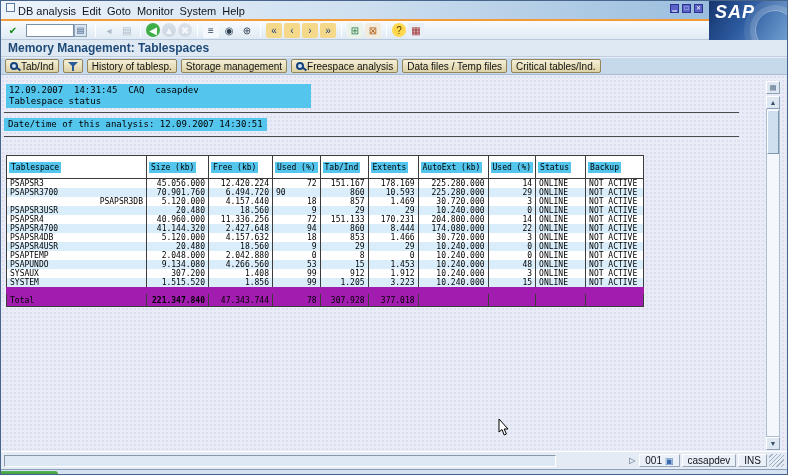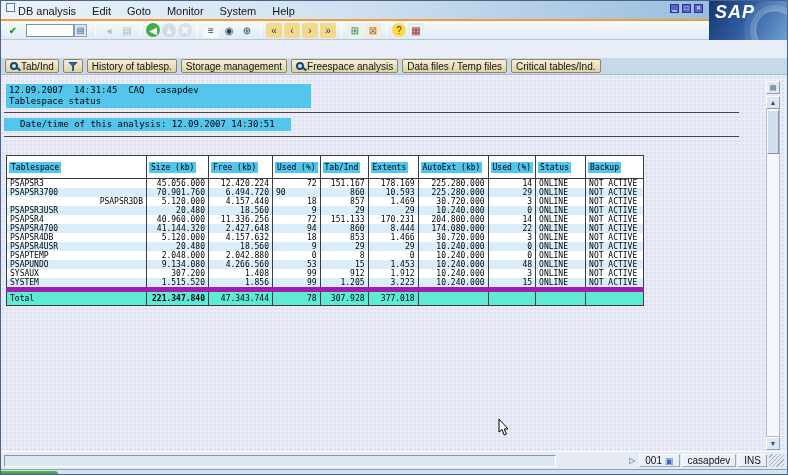--- a/index.html
+++ b/index.html
@@ -7,21 +7,21 @@
   .window {
     position:relative; width:788px; height:475px; overflow:hidden;
     font-family:"Liberation Sans", sans-serif;
     background:#e9edf8; border:1px solid #46648c;
   }
   
   .top-band { position:absolute; top:0; left:0; width:100%; height:18px;
     background:linear-gradient(to right,#ecf3fb 0%,#cfe0f0 45%,#8fb6da 100%); }
   .app-icon { position:absolute; top:2px; left:5px; width:9px; height:9px;
     background:#f4f8fc; border:1px solid #5a7aa0; }
-  .menu-bar { position:absolute; top:4px; left:16px; font-size:11px; color:#10151c; display:flex; gap:14px; }
+  .menu-bar { position:absolute; top:4px; left:16px; font-size:11px; color:#10151c; display:flex; gap:4px; }
   .menu-item { cursor:default; padding:0 1px; }
   .win-controls { position:absolute; top:3px; right:84px; display:flex; gap:3px; }
   .win-btn { width:9px; height:9px; background:#5a62c8; border:1px solid #2e3494;
     color:#fff; font-size:6px; line-height:7px; text-align:center; }
   .logo-zone { position:absolute; top:0; right:0; width:78px; height:39px; z-index:3;
     background:linear-gradient(120deg,#16356e 0%,#2d5ba0 45%,#6f9fd0 100%); overflow:hidden; }
   .logo-text { position:absolute; top:1px; left:6px; color:#fff; font-weight:bold; font-style:italic;
     font-size:18px; letter-spacing:1px; }
   .ripple { position:absolute; right:-8px; bottom:-10px; width:40px; height:40px; border-radius:50%;
     border:1px solid rgba(255,255,255,.4);
@@ -59,32 +59,32 @@
   .funnel::before { content:""; position:absolute; top:1px; left:0; width:0; height:0;
     border-left:5px solid transparent; border-right:5px solid transparent; border-top:5px solid #2a5c9a; }
   .funnel::after { content:""; position:absolute; top:5px; left:4px; width:2px; height:5px; background:#2a5c9a; }
   
   .content { position:absolute; top:74px; left:0; width:100%; height:376px; background:#e9ecf6;
     background-image:radial-gradient(#dbdff0 0.8px, transparent 0.8px); background-size:4px 4px; }
   .report-head { position:absolute; left:5px; top:9px; width:305px; background:#54c6ee;
     font:9px/11px "DejaVu Sans Mono",monospace; color:#000; padding:1px 3px; white-space:pre; }
   .rule { position:absolute; left:3px; width:735px; height:1px; background:#4a4a4a; }
   .analysis-line { position:absolute; left:3px; top:43px; background:#54c6ee;
-    font:9px/11px "DejaVu Sans Mono",monospace; padding:1px 16px; white-space:pre; }
+    font:9px/11px "DejaVu Sans Mono",monospace; padding:1px 4px; white-space:pre; }
   
   .ts-table { position:absolute; left:5px; top:80px; border-collapse:collapse; table-layout:fixed;
     border:1px solid #3c3c3c; background:#fff;
     font:8px/9px "DejaVu Sans Mono",monospace; color:#000; }
   .ts-table th { height:23px; vertical-align:middle; text-align:left; font-weight:normal;
     border-right:1px solid #3c3c3c; border-bottom:1px solid #3c3c3c; padding:0 2px; overflow:hidden; white-space:nowrap; }
   .ts-table th .hl { background:#54c6ee; padding:1px 2px; }
   .ts-table td { height:9px; border-right:1px solid #3c3c3c; padding:0 3px; overflow:hidden; white-space:nowrap; }
   .ts-table tbody tr:nth-child(odd) { background:#ffffff; }
   .ts-table tbody tr:nth-child(even) { background:#d9eefa; }
-  .ts-table tr.total-row td { height:16px; background:#5eead4; border-top:5px solid #a21caf; vertical-align:middle; }
+  .ts-table tr.total-row td { height:16px; background:#a21caf; border-top:7px solid #a21caf; vertical-align:middle; }
   
   .v-scroll-btn { position:absolute; right:7px; width:14px; height:13px; background:#dce7f2;
     border:1px solid; border-color:#fff #8ba0b5 #8ba0b5 #fff; font-size:7px; color:#38506a;
     display:flex; align-items:center; justify-content:center; }
   .v-track { position:absolute; right:7px; top:21px; bottom:14px; width:14px; background:#f4f8fc;
     border:1px solid #aabccd; }
   .v-thumb { position:absolute; right:8px; top:35px; width:12px; height:44px; background:#cfdff0;
     border:1px solid; border-color:#fff #7e94aa #7e94aa #fff; }
   
   .cursor { position:absolute; left:497px; top:344px; width:12px; height:18px; }
@@ -157,20 +157,23 @@
         <span class="tb-btn" style="color: rgb(28, 60, 124); background: rgb(245, 217, 139);">»</span>
         <span class="tb-sep"></span>
         <span class="tb-btn" style="color: rgb(31, 122, 60); background: rgb(234, 242, 234);">⊞</span>
         <span class="tb-btn" style="color: rgb(176, 90, 16); background: rgb(242, 236, 223);">⊠</span>
         <span class="tb-sep"></span>
         <span class="tb-btn circle" style="color: rgb(80, 60, 0); background: rgb(255, 216, 77);">?</span>
         <span class="tb-btn" style="color: rgb(160, 48, 48); background: rgb(232, 238, 246);">▦</span>
       </span>
   </div>
 
+  <div class="title-row">
+    <span class="page-title">Memory Management: Tablespaces</span>
+  </div>
 
   <div class="app-toolbar" id="app-toolbar">
       <button class="app-btn">
         <span class="mag"></span>
         <span>Tab/Ind</span>
       </button>
       <button class="app-btn">
         <span class="funnel"></span>
       </button>
       <button class="app-btn">

